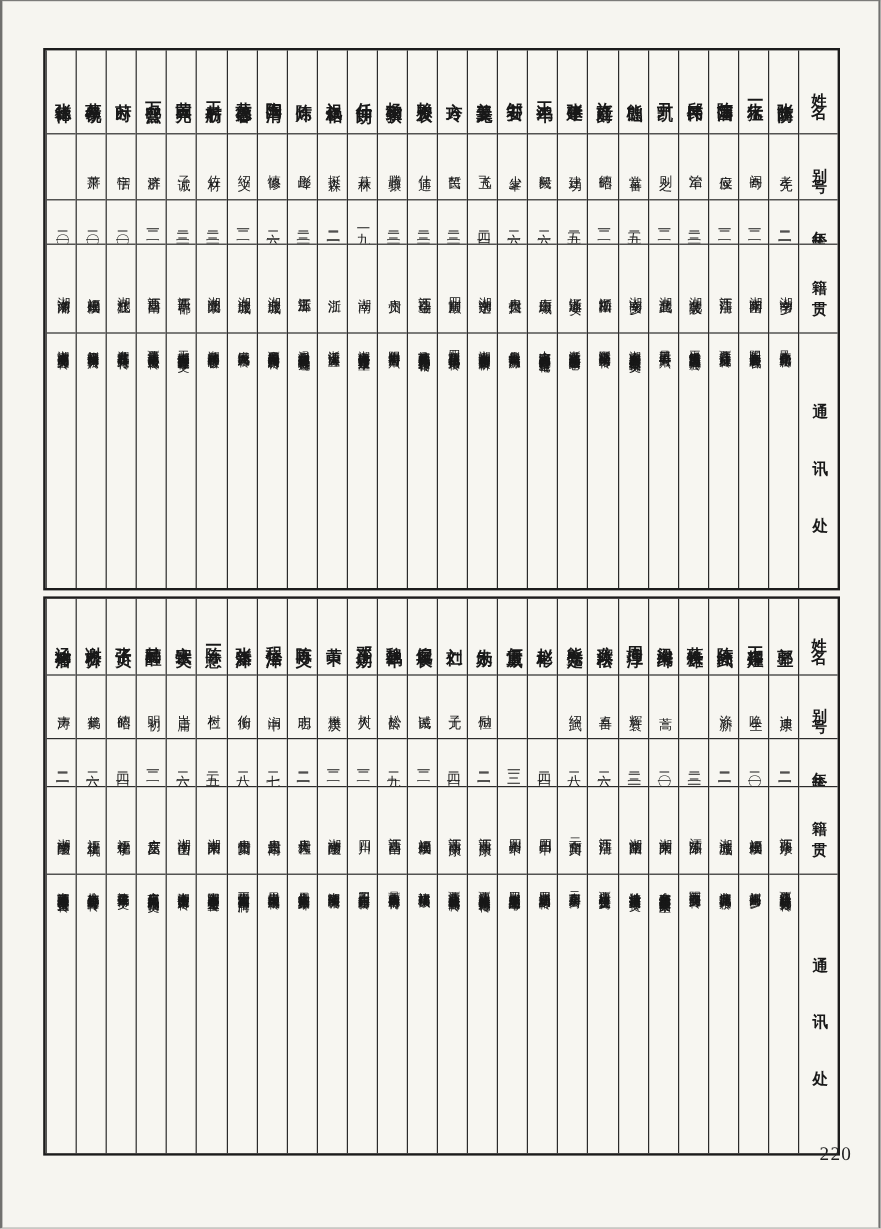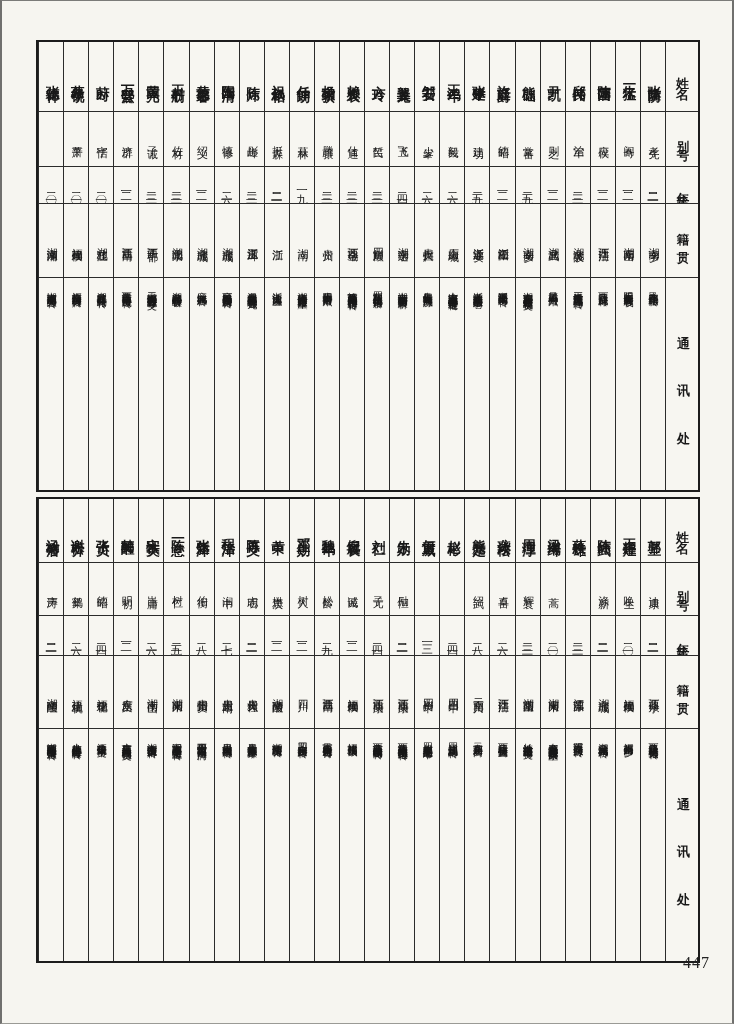--- a/index.html
+++ b/index.html
@@ -481,14 +481,14 @@
         <div class="col">
           <div class="cell name">汤树藩</div>
           <div class="cell alias">声涛</div>
           <div class="cell age">二二</div>
           <div class="cell native">湖南醴陵</div>
           <div class="cell address">湖南醴陵县西乡神福市义泰生号转</div>
         </div>
       </div>
   </section>
 
-  <div class="page-number">447</div>
+  <div class="page-number">220</div>
 </div>
 
 </body></html>

